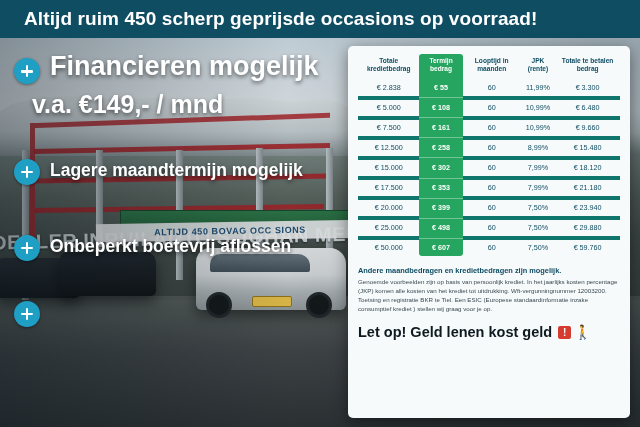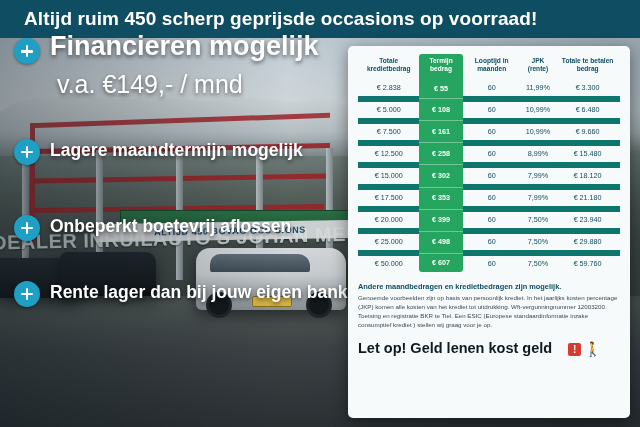--- a/index.html
+++ b/index.html
@@ -133,21 +133,21 @@
     display: flex; align-items: center;
   }
   .topbar .txt {
     color: #ffffff; font-size: 19px; font-weight: bold; padding-left: 24px;
     letter-spacing: .1px;
     white-space: nowrap;
   }
 
   
   .left {
-    position: absolute; left: 14px; top: 32px; width: 330px;
+    position: absolute; left: 14px; top: 52px; width: 330px;
   }
   .bullet-row { display: flex; align-items: flex-start; margin-bottom: 6px; }
   .plus {
     flex: 0 0 auto;
     width: 26px; height: 26px; border-radius: 50%;
     background: #1f9fc4;
     position: relative; margin-top: 6px;
     box-shadow: 0 1px 3px rgba(0,0,0,.4);
   }
   .plus::before, .plus::after {
@@ -156,23 +156,23 @@
   .plus::before { left: 7px; top: 12px; width: 12px; height: 2.5px; }
   .plus::after { left: 11.8px; top: 7px; width: 2.5px; height: 12px; }
 
   .headline-wrap { margin-left: 10px; }
   .headline1 {
     color: #ffffff; font-size: 27px; font-weight: bold; line-height: 1.1;
     text-shadow: 0 2px 4px rgba(0,0,0,.55);
     white-space: nowrap;
   }
   .headline2 {
-    color: #ffffff; font-size: 25px; font-weight: normal; line-height: 1.15;
+    color: #ffffff; font-size: 25px; font-weight: bold; line-height: 1.15;
     text-shadow: 0 2px 4px rgba(0,0,0,.55);
-    margin-left: 43px; margin-top: 2px;
+    margin-left: 18px; margin-top: 2px;
     white-space: nowrap;
   }
   .bullet-label {
     margin-left: 10px;
     color: #ffffff; font-size: 17.5px; font-weight: bold;
     text-shadow: 0 2px 4px rgba(0,0,0,.6);
     line-height: 1.2; margin-top: 7px;
     white-space: nowrap;
   }
   .sp1 { margin-top: 44px; }
@@ -191,40 +191,40 @@
     width: 100%; border-collapse: collapse;
     font-size: 7.2px; color: #0f4d63;
   }
   table.rates th {
     font-size: 6.6px; font-weight: bold; color: #0f4d63;
     padding: 3px 1px 6px 1px; line-height: 1.25;
     vertical-align: bottom; text-align: center;
   }
   table.rates td {
     text-align: center; padding: 4.1px 1px; line-height: 1.1;
-    border-top: 6px solid #0f766e;
+    border-top: 4px solid #0f766e;
   }
   table.rates th.hl, table.rates td.hl {
     background: #25a55f; color: #ffffff; font-weight: bold;
   }
   table.rates th.hl { border-radius: 3px 3px 0 0; }
   table.rates tr:last-child td.hl { border-radius: 0 0 3px 3px; }
   table.rates td.hl { border-top: 1px solid rgba(255,255,255,.35); margin-left: 28px; }
   table.rates tr:first-child td { border-top: none; }
 
   .note-title {
     color: #0f4d63; font-size: 7.4px; font-weight: bold;
     margin-top: 10px; margin-bottom: 3px;
   }
   .note-body {
     color: #3b4a52; font-size: 6.2px; line-height: 1.45; text-align: left;
   }
   .warn {
     margin-top: 10px;
-    display: flex; align-items: flex-end; gap: 16px;
+    display: flex; align-items: center; gap: 6px;
   }
   .warn .t {
     color: #0f1a20; font-size: 14.5px; font-weight: bold;
   }
   .warn .icons { display: flex; align-items: center; gap: 3px; }
   .badge-red {
     width: 13px; height: 13px; background: #d63b2f; border-radius: 2px;
     position: relative;
   }
   .badge-red::after {
@@ -289,21 +289,20 @@
       <div class="bullet-label">Lagere maandtermijn mogelijk</div>
     </div>
 
     <div class="bullet-row sp1">
       <div class="plus"></div>
       <div class="bullet-label">Onbeperkt boetevrij aflossen</div>
     </div>
 
     <div class="bullet-row sp3">
       <div class="plus"></div>
-      <div class="bullet-label">Rente lager dan bij jouw eigen bank</div>
     </div>
   </div>
 
   <div class="card">
     <table class="rates">
       <thead>
         <tr>
           <th>Totale kredietbedrag</th>
           <th class="hl">Termijn bedrag</th>
           <th>Looptijd in maanden</th>

